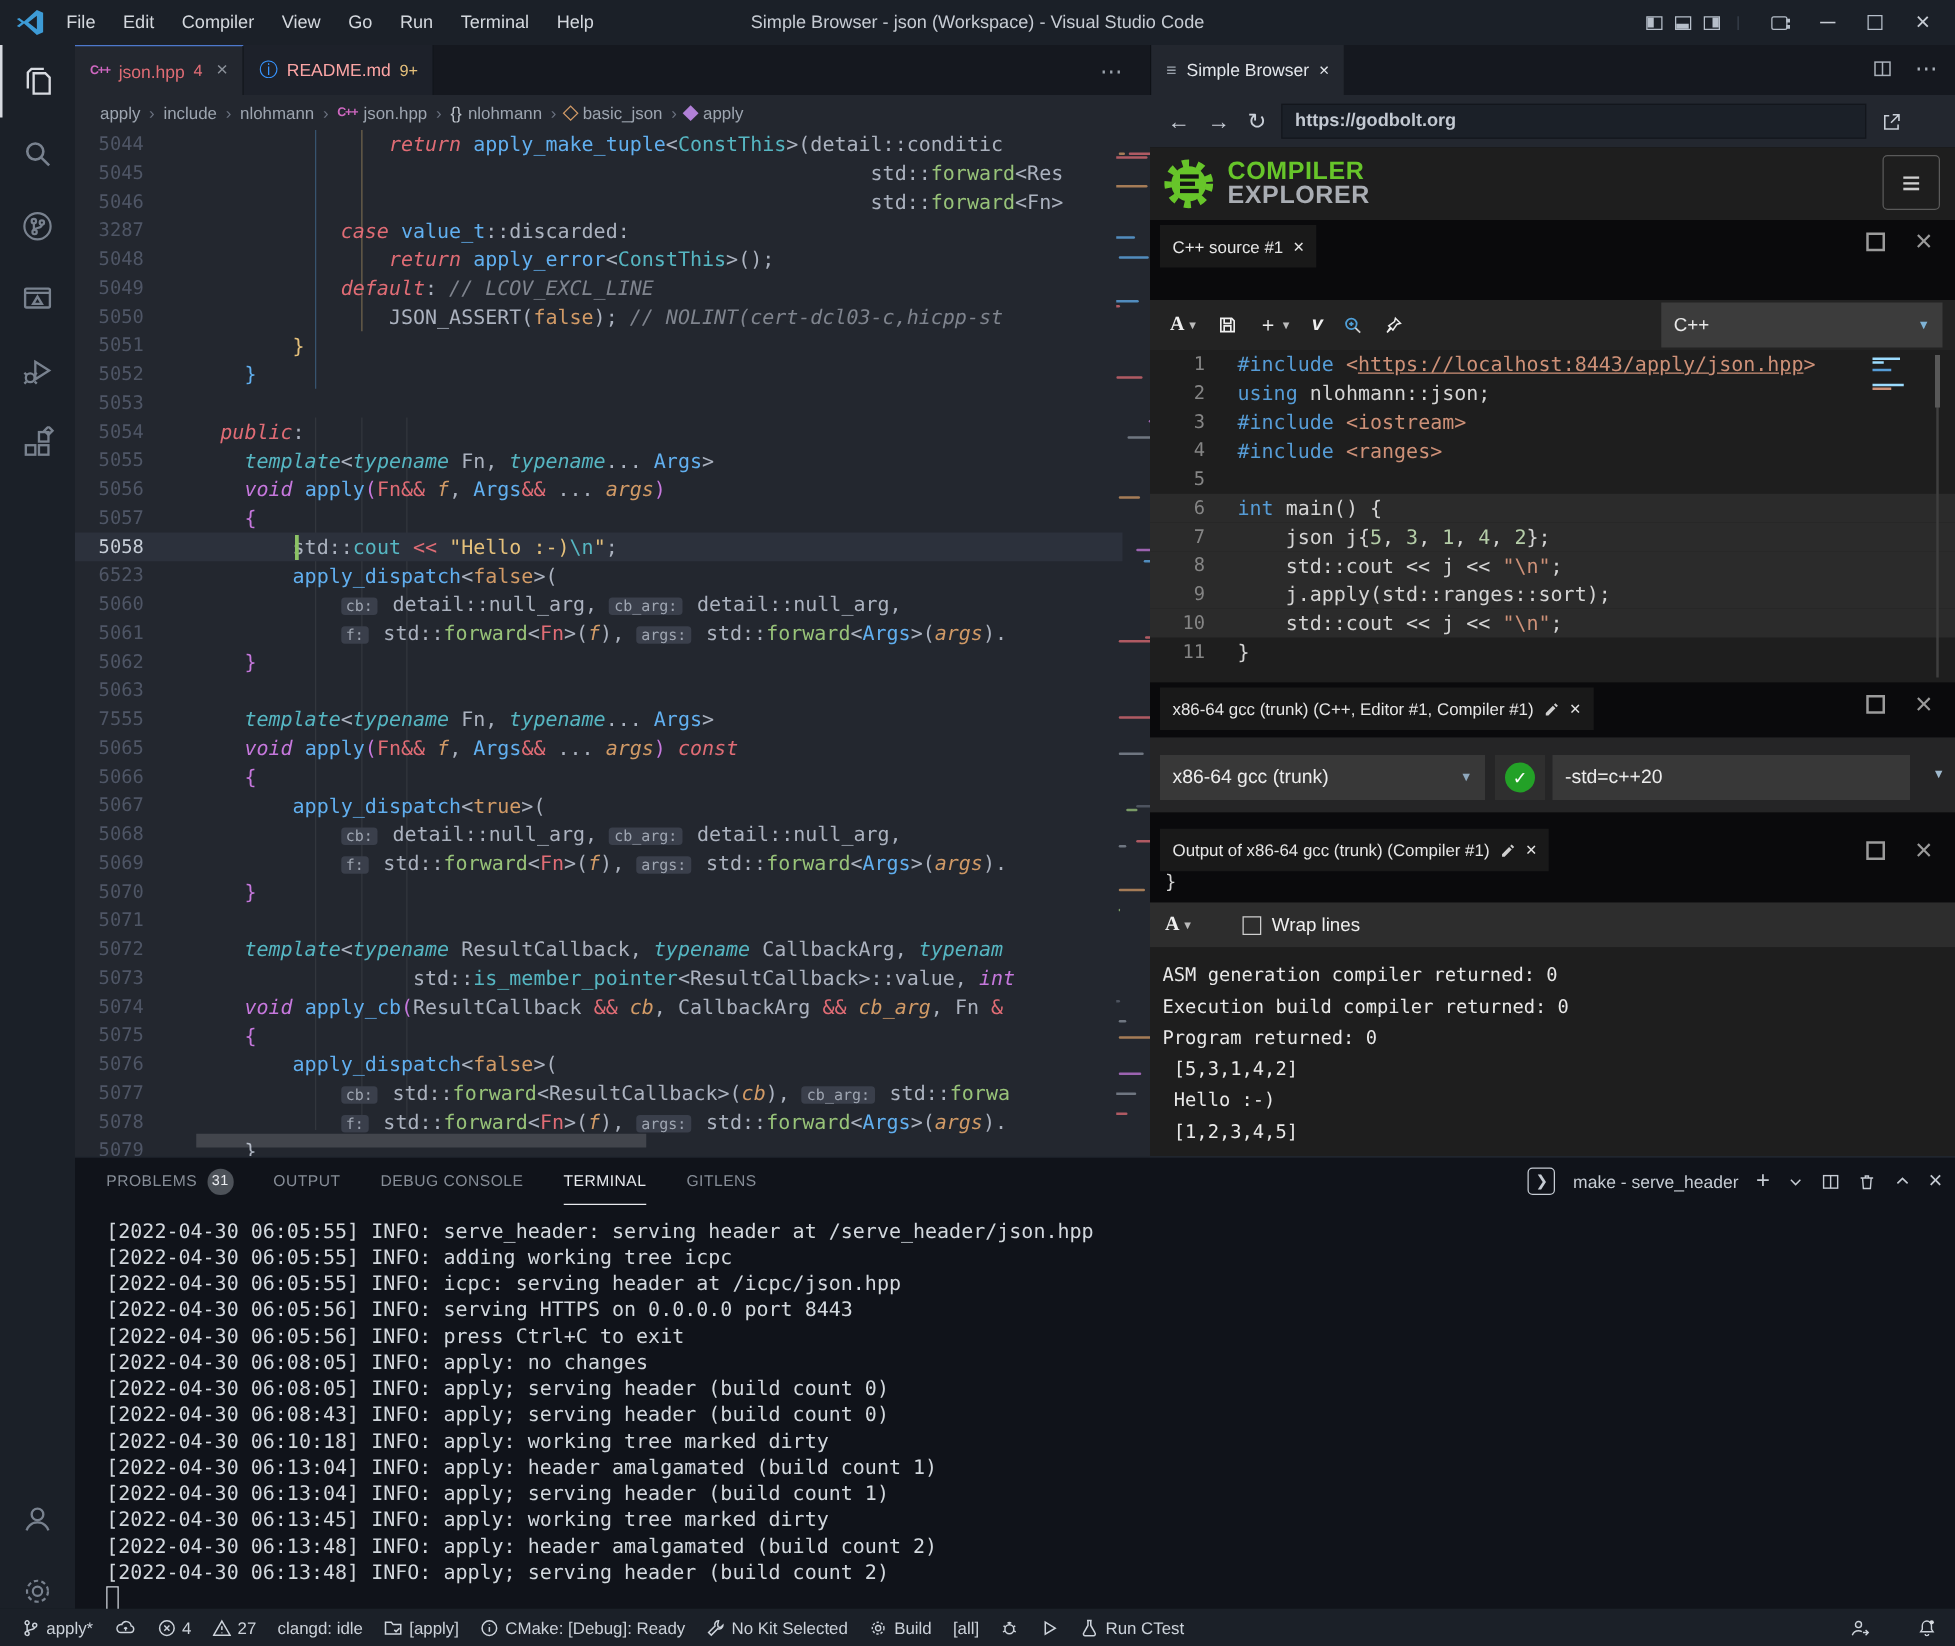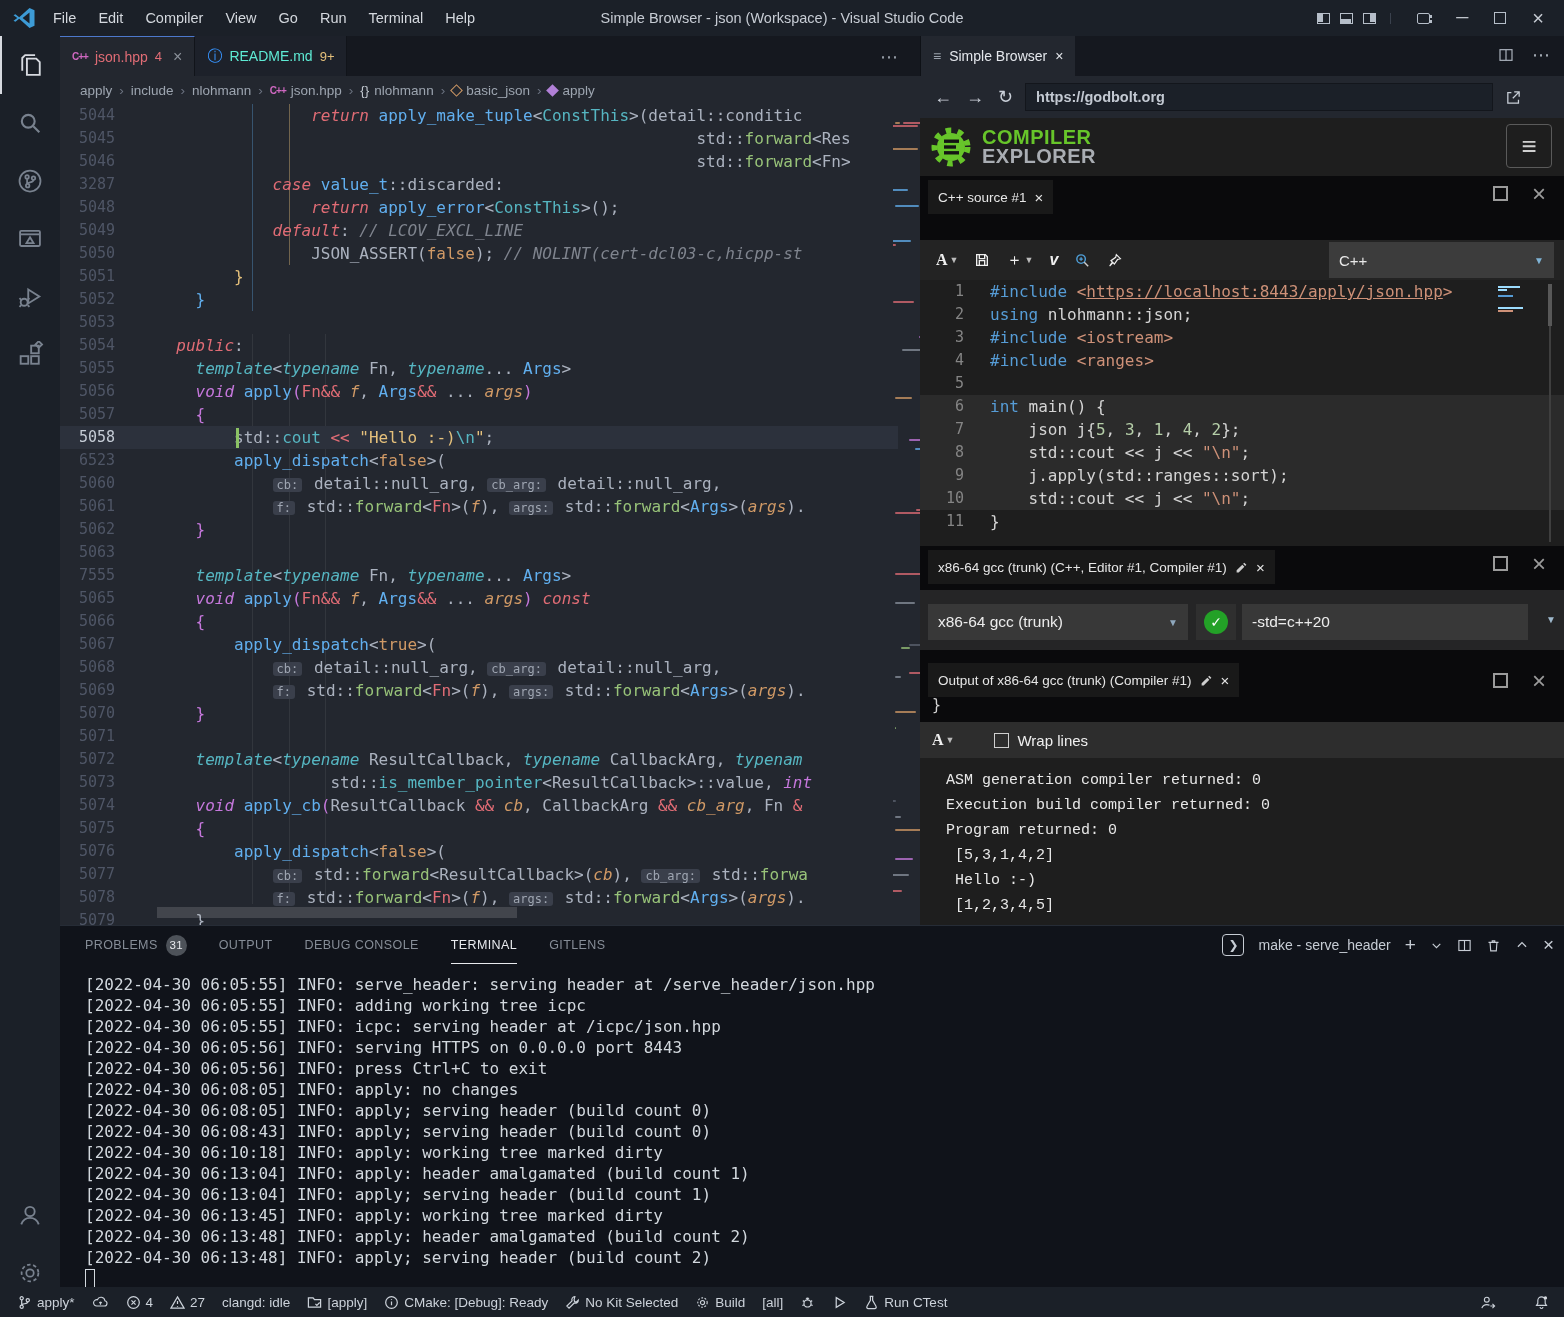--- a/index.html
+++ b/index.html
@@ -89,21 +89,21 @@
   #gb-vtrack { position:absolute; left:629px; top:166px; width:2px; height:258px; background:#3f3f3f; }
   #gb-vslider { position:absolute; left:628px; top:166px; width:4px; height:42px; background:#585858; }
 
   #gb-comp-row { position:absolute; left:0; top:472px; width:644px; height:60px; background:#252526; }
   .gb-widget { position:absolute; background:#383838; color:#ececec; font-size:15.5px; display:flex; align-items:center; }
   #gb-check { position:absolute; left:276px; top:14px; width:40px; height:36px; background:#2f2f2f; display:flex; align-items:center; justify-content:center; }
   #gb-check .ball { width:24px; height:24px; border-radius:50%; background:#23a127; color:#fff; font-size:14px; display:flex; align-items:center; justify-content:center; }
   #gb-wrap-row { position:absolute; left:0; top:604px; width:644px; height:36px; background:#2d2d2d; display:flex; align-items:center; color:#efefef; }
   #wrap-box { width:15px; height:15px; border:1.5px solid #cfcfcf; margin-left:40px; }
   #gb-out { position:absolute; left:0; top:640px; width:644px; height:167px; background:#1e1e1e; color:#e8e8e8; font-family:"DejaVu Sans Mono", monospace; font-size:15px; padding-top:10px; }
-  #gb-out div { height:25px; line-height:25px; padding-left:26px; white-space:pre;font-family:Liberation Mono, monospace; }
+  #gb-out div { height:25px; line-height:25px; padding-left:10px; white-space:pre; }
   #stray { position:absolute; left:12px; top:578px; color:#d4d4d4; font-family:"DejaVu Sans Mono",monospace; font-size:15px; }
 
   
   #panel { left:60px; top:925px; width:1504px; height:362px; background:#10131a; border-top:1px solid #262c36; }
   #panel-tabs { position:absolute; left:25px; top:0; height:38px; display:flex; align-items:center; gap:32px; font-size:12.5px; letter-spacing:.4px; color:#868d97; }
   .ptab { display:flex; align-items:center; gap:8px; height:38px; }
   .ptab.active { color:#e8eaee; border-bottom:1.5px solid #e8eaee; }
   .pbadge { background:#4d5259; color:#e8eaee; border-radius:50%; width:21px; height:21px; font-size:11.5px; display:flex; align-items:center; justify-content:center; }
   #term-actions { position:absolute; right:10px; top:0; height:38px; display:flex; align-items:center; gap:14px; color:#c6ccd4; font-size:14px; }
   #term-launch { width:22px; height:22px; border:1.5px solid #c6ccd4; border-radius:4px; font-size:12px; display:flex; align-items:center; justify-content:center; }
@@ -220,21 +220,21 @@
 
   <div class="abs" id="tabbar">
       <div class="tab active">
         <span class="cpp-ico">C++</span>
         <span style="color: rgb(224, 108, 117);">json.hpp</span>
         <span style="color: rgb(224, 108, 117); font-size: 13px;">4</span>
         <span class="close">×</span>
       </div>
       <div class="tab">
         <span class="info-ico">ⓘ</span>
-        <span style="color: #5eead4;">README.md</span>
+        <span style="color: #fca5a5;">README.md</span>
         <span style="color: rgb(229, 192, 123); font-size: 13px;">9+</span>
       </div>
     </div>
   <div class="abs" id="editor-more">⋯</div>
   <div class="abs" id="breadcrumb">
       <span class="bc-item">
         <span>apply</span>
       </span>
       <span class="bc-sep">›</span>
       <span class="bc-item">

